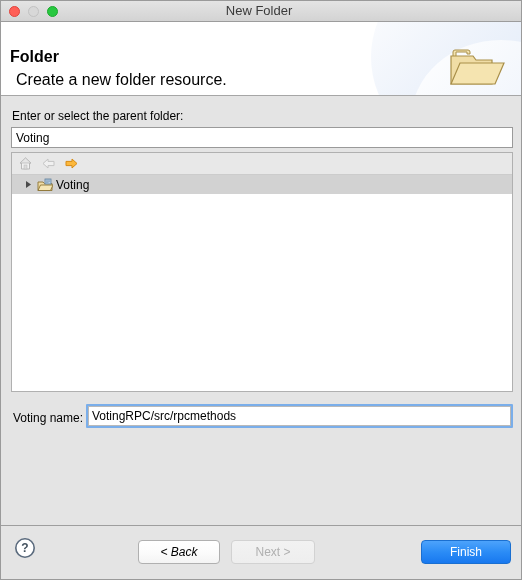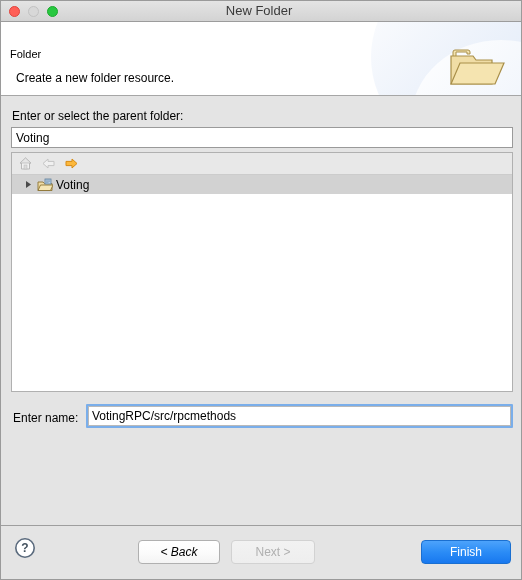--- a/index.html
+++ b/index.html
@@ -80,29 +80,29 @@
     top: 18px;
     width: 180px;
     height: 160px;
     border-radius: 50%;
     background: linear-gradient(135deg, #ffffff 0%, #f2f6fc 50%, #e3ecf9 100%);
   }
   .header-title {
     position: absolute;
     left: 9px;
     top: 26px;
-    font-size: 11px;
-    font-weight: normal;
+    font-size: 16px;
+    font-weight: bold;
     color: #000000;
   }
   .header-desc {
     position: absolute;
     left: 15px;
     top: 49px;
-    font-size: 12px;
+    font-size: 16px;
     color: #000000;
     text-align: right;
   }
   .header-icon {
     position: absolute;
     right: 14px;
     top: 24px;
     width: 60px;
     height: 46px;
   }
@@ -379,21 +379,21 @@
               <path d="M1 12.5 L3.5 7 L16 7 L13.5 12.5 Z" fill="#f6e7b6" stroke="#8c7434" stroke-width="0.9"></path>
               <rect x="8" y="1" width="6" height="5" fill="#bcd4e8" stroke="#5f7f9c" stroke-width="0.8"></rect>
               <path d="M8.8 2 L13.2 2 M8.8 3.3 L13.2 3.3 M8.8 4.6 L11.6 4.6" stroke="#6d8ba6" stroke-width="0.6"></path>
             </svg>
           </span>
           <span class="tree-label">Voting</span>
         </div>
       </div>
     </div>
 
-    <div class="label-foldername">Enter name:</div>
+    <div class="label-foldername">Voting name:</div>
     <div class="foldername-wrap">
       <input class="foldername-input" type="text" value="VotingRPC/src/rpcmethods" style="">
     </div>
 
     <button class="btn btn-advanced">Advanced &gt;&gt;</button>
   </div>
 
   <div class="footer">
     <div class="help-icon">
       <svg width="22" height="22" viewBox="0 0 22 22">

